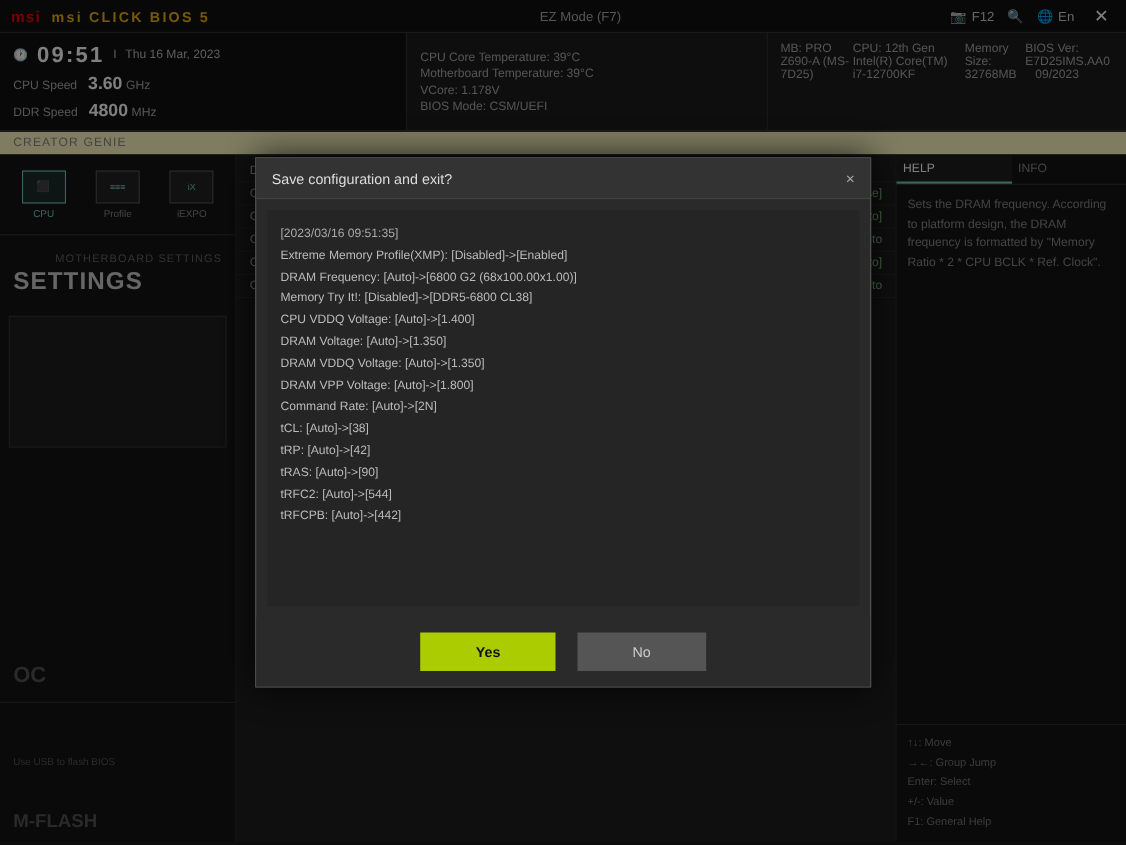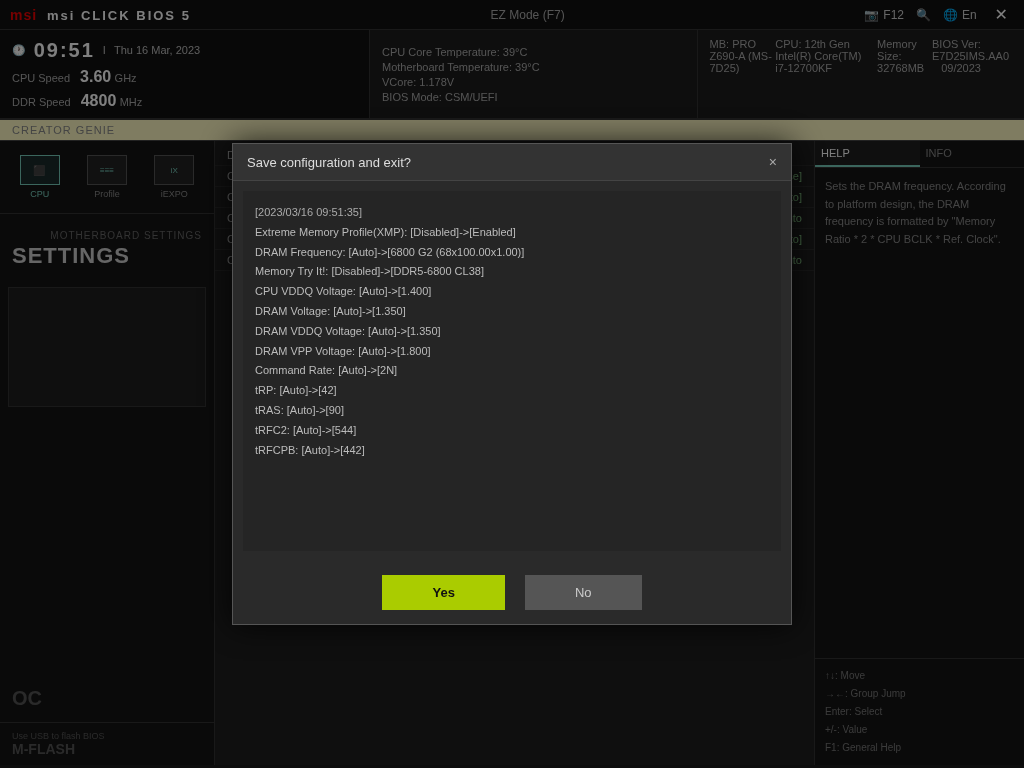--- a/index.html
+++ b/index.html
@@ -198,26 +198,28 @@
       text-transform: uppercase;
     }
 
     .mflash-section {
       padding: 8px 12px;
       border-top: 1px solid #333;
     }
     .mflash-sub {
       font-size: 9px;
       color: #555;
+      margin-top: 40px;
     }
     .mflash-title {
-      font-size: 14px;
+      font-size: 17px;
       font-weight: bold;
       color: #555;
       text-transform: uppercase;
+      margin-top: 40px;
     }
 
     
     #center {
       flex: 1;
       background: #1e1e1e;
       display: flex;
       flex-direction: column;
       position: relative;
     }
@@ -353,21 +355,21 @@
       font-size: 13px;
       cursor: pointer;
     }
   </style>
 </head>
 <body>
 
 <div id="top-bar">
   <div class="msi-logo">
     <span>msi</span>
-    &nbsp;<span style="color:#ffffff; font-size:13px; letter-spacing:2px;">msi CLICK BIOS 5</span>
+    &nbsp;<span style="color:#eab308; font-size:13px; letter-spacing:2px;">msi CLICK BIOS 5</span>
   </div>
   <div class="top-center">EZ Mode (F7)</div>
   <div class="top-right">
     <div class="top-right-item">
       <span>📷</span>
       <span>F12</span>
     </div>
     <div class="top-right-item">
       <span>🔍</span>
     </div>
@@ -545,20 +547,21 @@
     <div class="modal-body">
       <div class="modal-line timestamp">[2023/03/16 09:51:35]</div>
       <div class="modal-line">Extreme Memory Profile(XMP): [Disabled]-&gt;[Enabled]</div>
       <div class="modal-line">DRAM Frequency: [Auto]-&gt;[6800 G2 (68x100.00x1.00)]</div>
       <div class="modal-line">Memory Try It!: [Disabled]-&gt;[DDR5-6800 CL38]</div>
       <div class="modal-line">CPU VDDQ Voltage: [Auto]-&gt;[1.400]</div>
       <div class="modal-line">DRAM Voltage: [Auto]-&gt;[1.350]</div>
       <div class="modal-line">DRAM VDDQ Voltage: [Auto]-&gt;[1.350]</div>
       <div class="modal-line">DRAM VPP Voltage: [Auto]-&gt;[1.800]</div>
       <div class="modal-line">Command Rate: [Auto]-&gt;[2N]</div>
+      <div class="modal-line">tCL: [Auto]-&gt;[38]</div>
       <div class="modal-line">tRP: [Auto]-&gt;[42]</div>
       <div class="modal-line">tRAS: [Auto]-&gt;[90]</div>
       <div class="modal-line">tRFC2: [Auto]-&gt;[544]</div>
       <div class="modal-line">tRFCPB: [Auto]-&gt;[442]</div>
     </div>
     <div class="modal-footer">
       <button class="btn-yes">Yes</button>
       <button class="btn-no">No</button>
     </div>
   </div>

